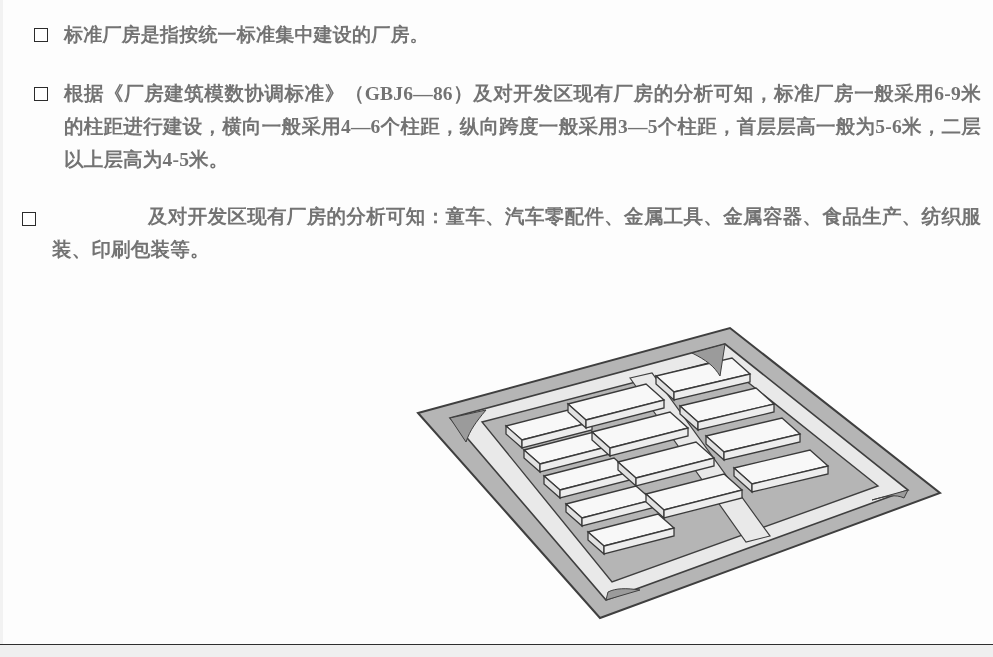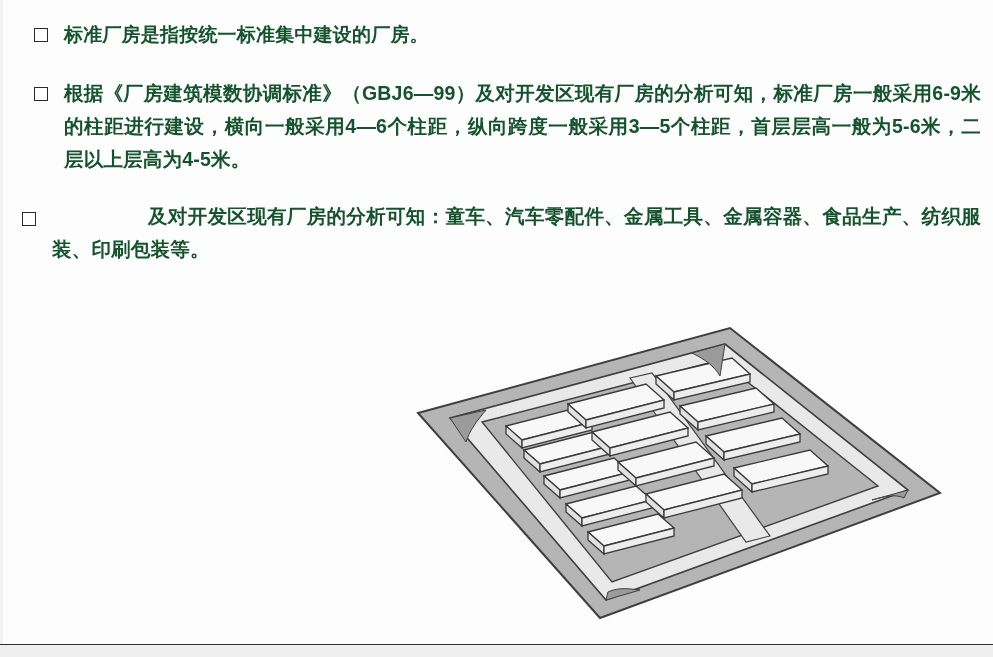--- a/index.html
+++ b/index.html
@@ -39,27 +39,27 @@
     margin-left: 34px;
     margin-right: 16px;
     margin-top: 10px;
     border: 1.6px solid #2b2b2b;
     background: #ffffff;
     box-sizing: border-box;
   }
   .bullet-text {
     flex: 1 1 auto;
     padding-right: 12px;
-    color: #14532d;
+    color: #737373;
     font-size: 19.5px;
     line-height: 33px;
     letter-spacing: 0.2px;
     font-weight: 600;
     text-align: justify;
-    font-family: Liberation Sans, sans-serif;
+    font-family: Liberation Serif, serif;
   }
   .bullet-row.b1 .bullet-text { font-size: 19px; }
   .bullet-row.b2 { margin-bottom: 24px; }
   .bullet-row.b2 .bullet-marker { margin-top: 10px; }
   .bullet-row.b3 .bullet-marker { margin-top: 12px; margin-left: 22px; }
   .bullet-row.b3 .bullet-text { text-indent: 96px; }
 
   .figure {
     position: absolute;
     left: 300px;
@@ -101,21 +101,21 @@
 
   <div class="bullet-list">
 
     <div class="bullet-row b1">
       <span class="bullet-marker"></span>
       <div class="bullet-text">标准厂房是指按统一标准集中建设的厂房。</div>
     </div>
 
     <div class="bullet-row b2">
       <span class="bullet-marker"></span>
-      <div class="bullet-text">根据《厂房建筑模数协调标准》（GBJ6—99）及对开发区现有厂房的分析可知，标准厂房一般采用6-9米的柱距进行建设，横向一般采用4—6个柱距，纵向跨度一般采用3—5个柱距，首层层高一般为5-6米，二层以上层高为4-5米。</div>
+      <div class="bullet-text">根据《厂房建筑模数协调标准》（GBJ6—86）及对开发区现有厂房的分析可知，标准厂房一般采用6-9米的柱距进行建设，横向一般采用4—6个柱距，纵向跨度一般采用3—5个柱距，首层层高一般为5-6米，二层以上层高为4-5米。</div>
     </div>
 
     <div class="bullet-row b3">
       <span class="bullet-marker"></span>
       <div class="bullet-text">及对开发区现有厂房的分析可知：童车、汽车零配件、金属工具、金属容器、食品生产、纺织服装、印刷包装等。</div>
     </div>
 
   </div>
 
   <div class="figure">

